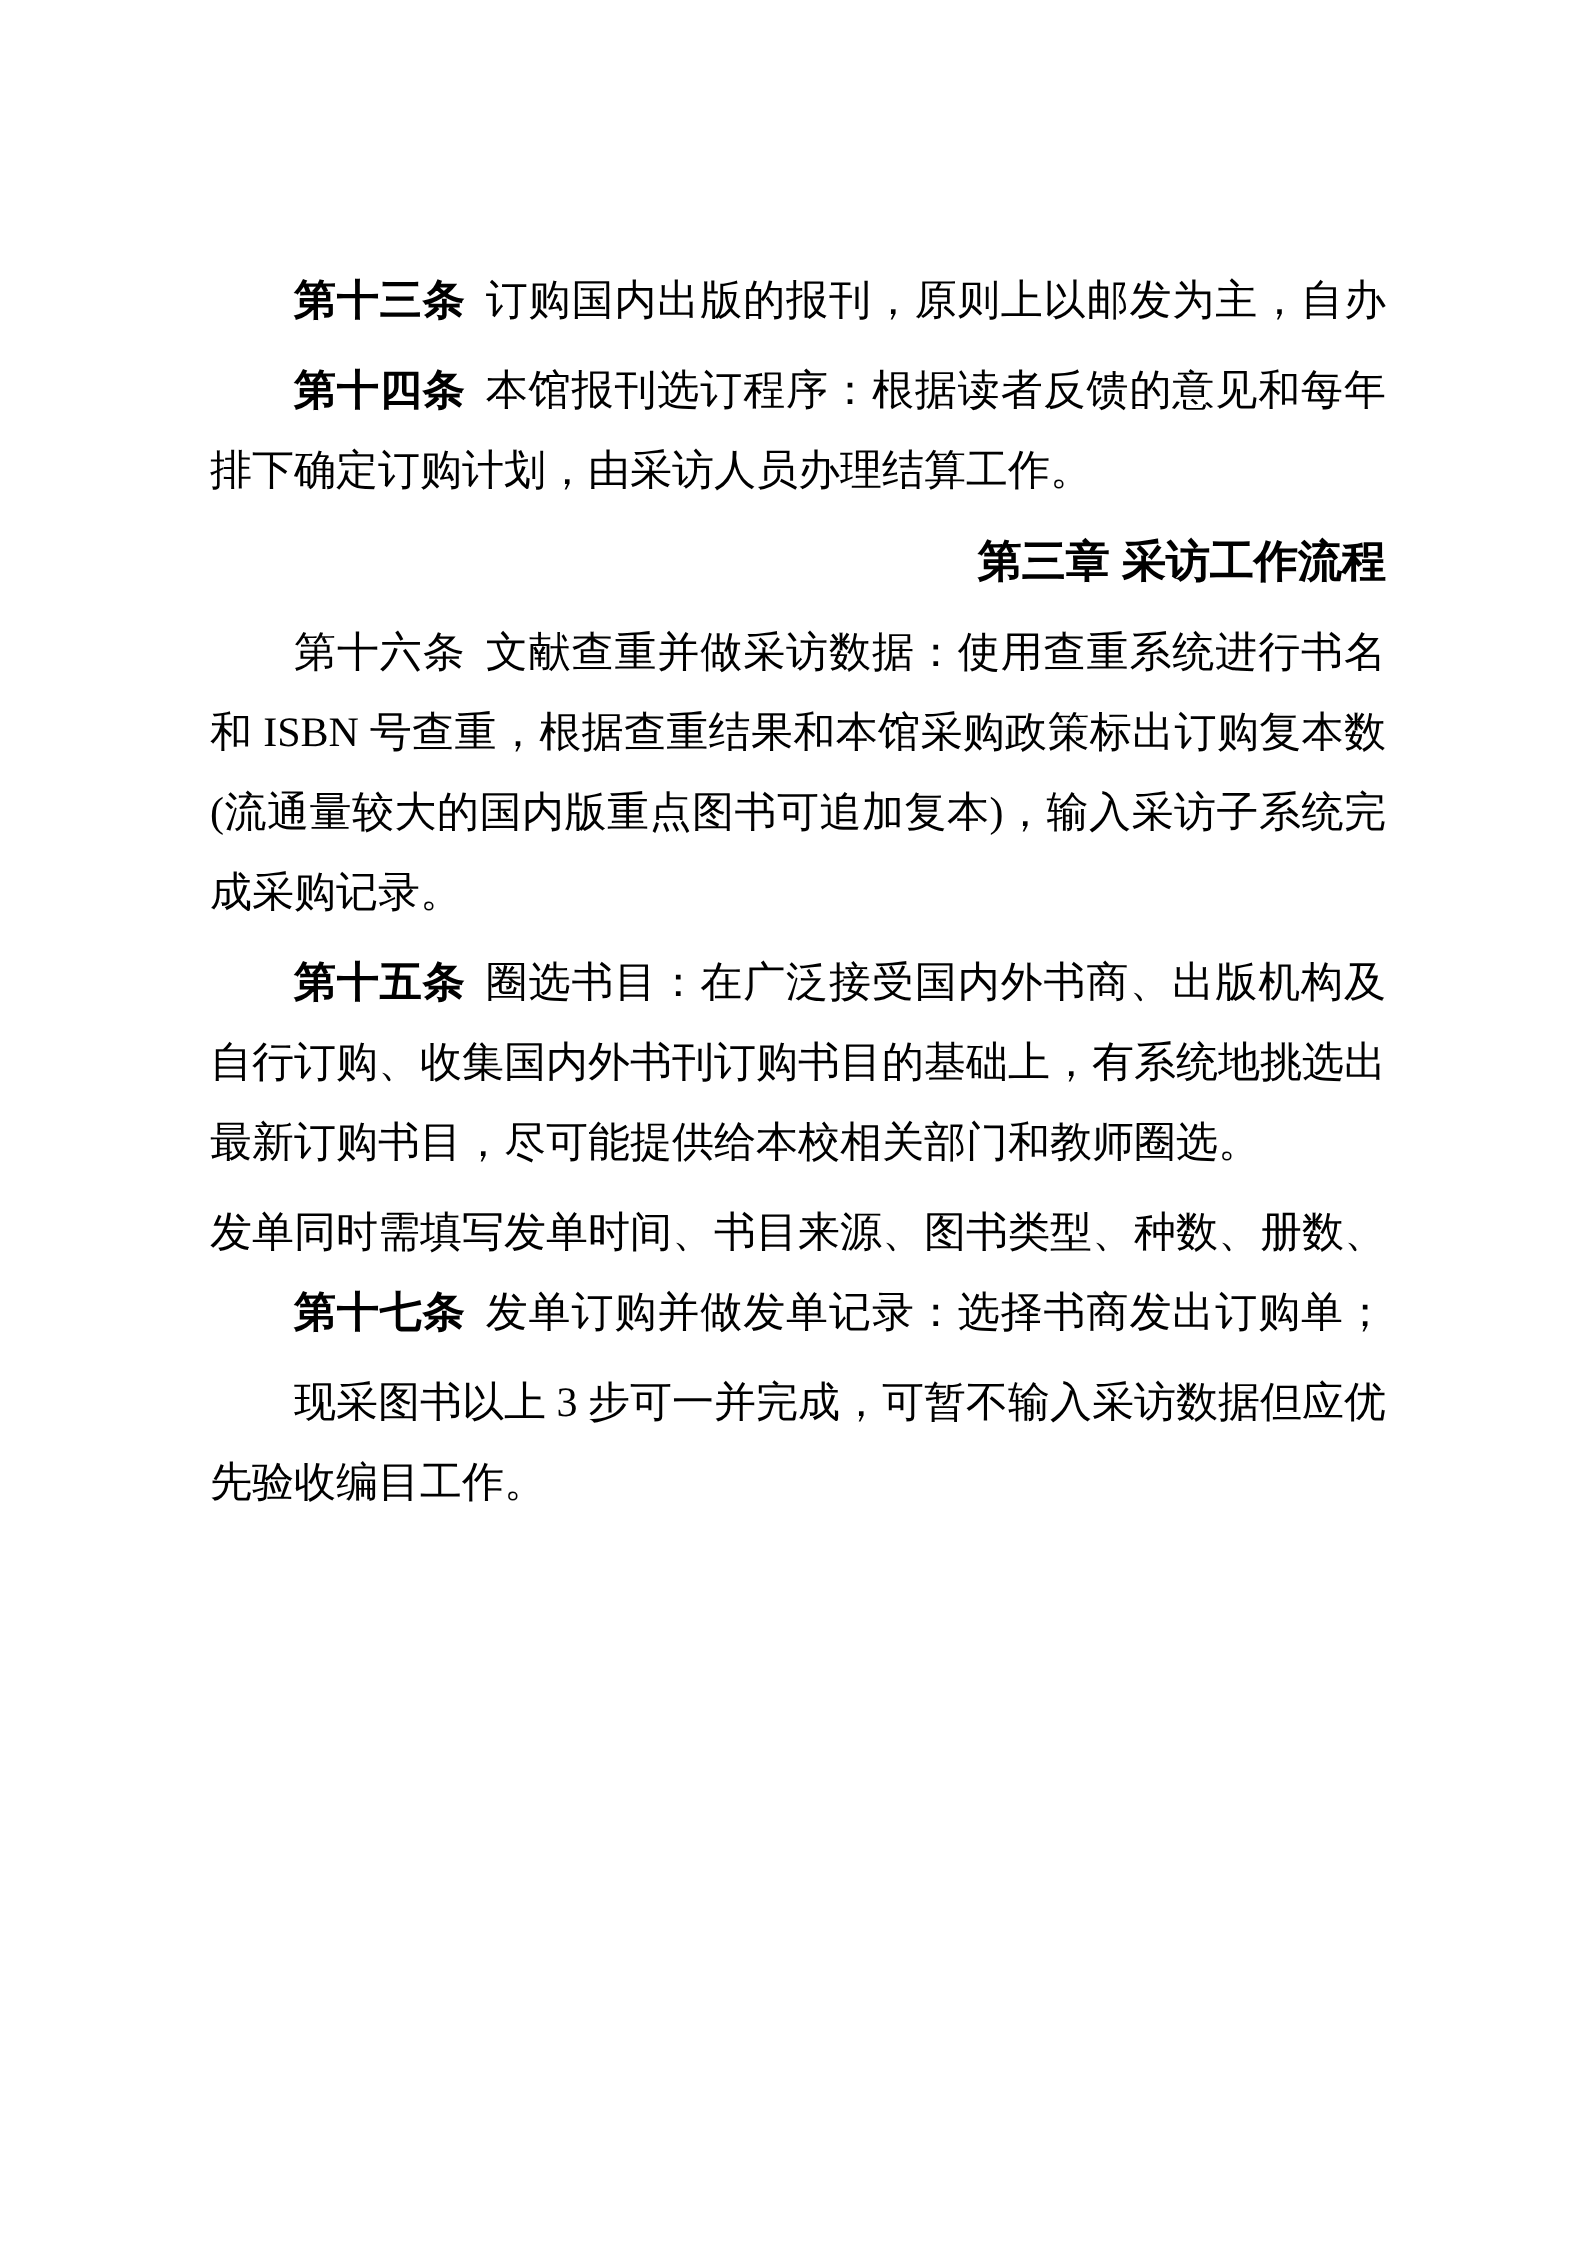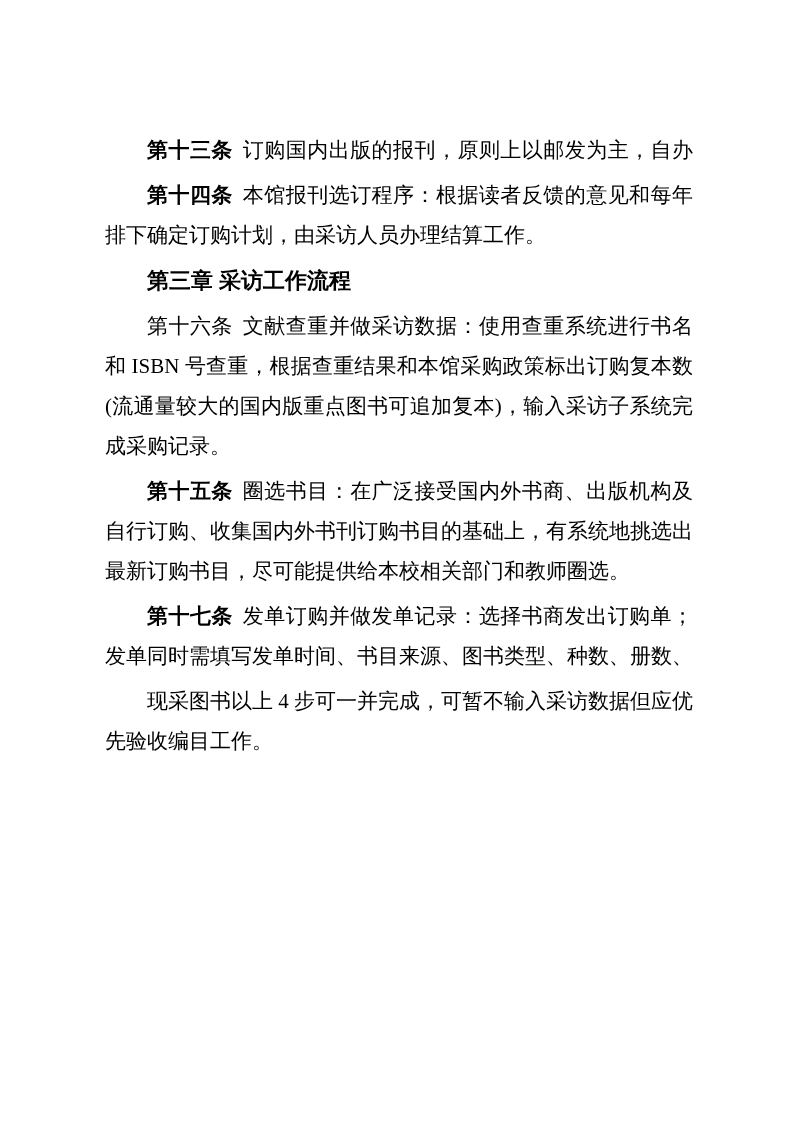--- a/index.html
+++ b/index.html
@@ -51,21 +51,21 @@
     margin-right: 10px;
   }
   .label.plain {
     font-weight: normal;
   }
   .heading {
     font-family: "Liberation Sans", "DejaVu Sans", sans-serif;
     font-weight: bold;
     font-size: 22px;
     line-height: 40px;
-    text-align: left;
+    text-align: right;
     text-indent: 42px;
     margin: 6px 0 0 0;
   }
 </style>
 </head>
 <body>
 
 <div class="page">
   <div class="content">
 
@@ -87,24 +87,24 @@
       <div class="ln last">成采购记录。</div>
     </div>
 
     <div class="para">
       <div class="ln first"><span class="label">第十五条</span><span>圈选书目：在广泛接受国内外书商、出版机构及</span></div>
       <div class="ln">自行订购、收集国内外书刊订购书目的基础上，有系统地挑选出</div>
       <div class="ln last">最新订购书目，尽可能提供给本校相关部门和教师圈选。</div>
     </div>
 
     <div class="para">
+      <div class="ln">发单同时需填写发单时间、书目来源、图书类型、种数、册数、</div>
       <div class="ln first"><span class="label">第十七条</span><span>发单订购并做发单记录：选择书商发出订购单；</span></div>
-      <div class="ln">发单同时需填写发单时间、书目来源、图书类型、种数、册数、</div>
     </div>
 
     <div class="para">
-      <div class="ln first">现采图书以上 4 步可一并完成，可暂不输入采访数据但应优</div>
+      <div class="ln first">现采图书以上 3 步可一并完成，可暂不输入采访数据但应优</div>
       <div class="ln last">先验收编目工作。</div>
     </div>
 
 
   </div>
 </div>
 
 </body></html>

